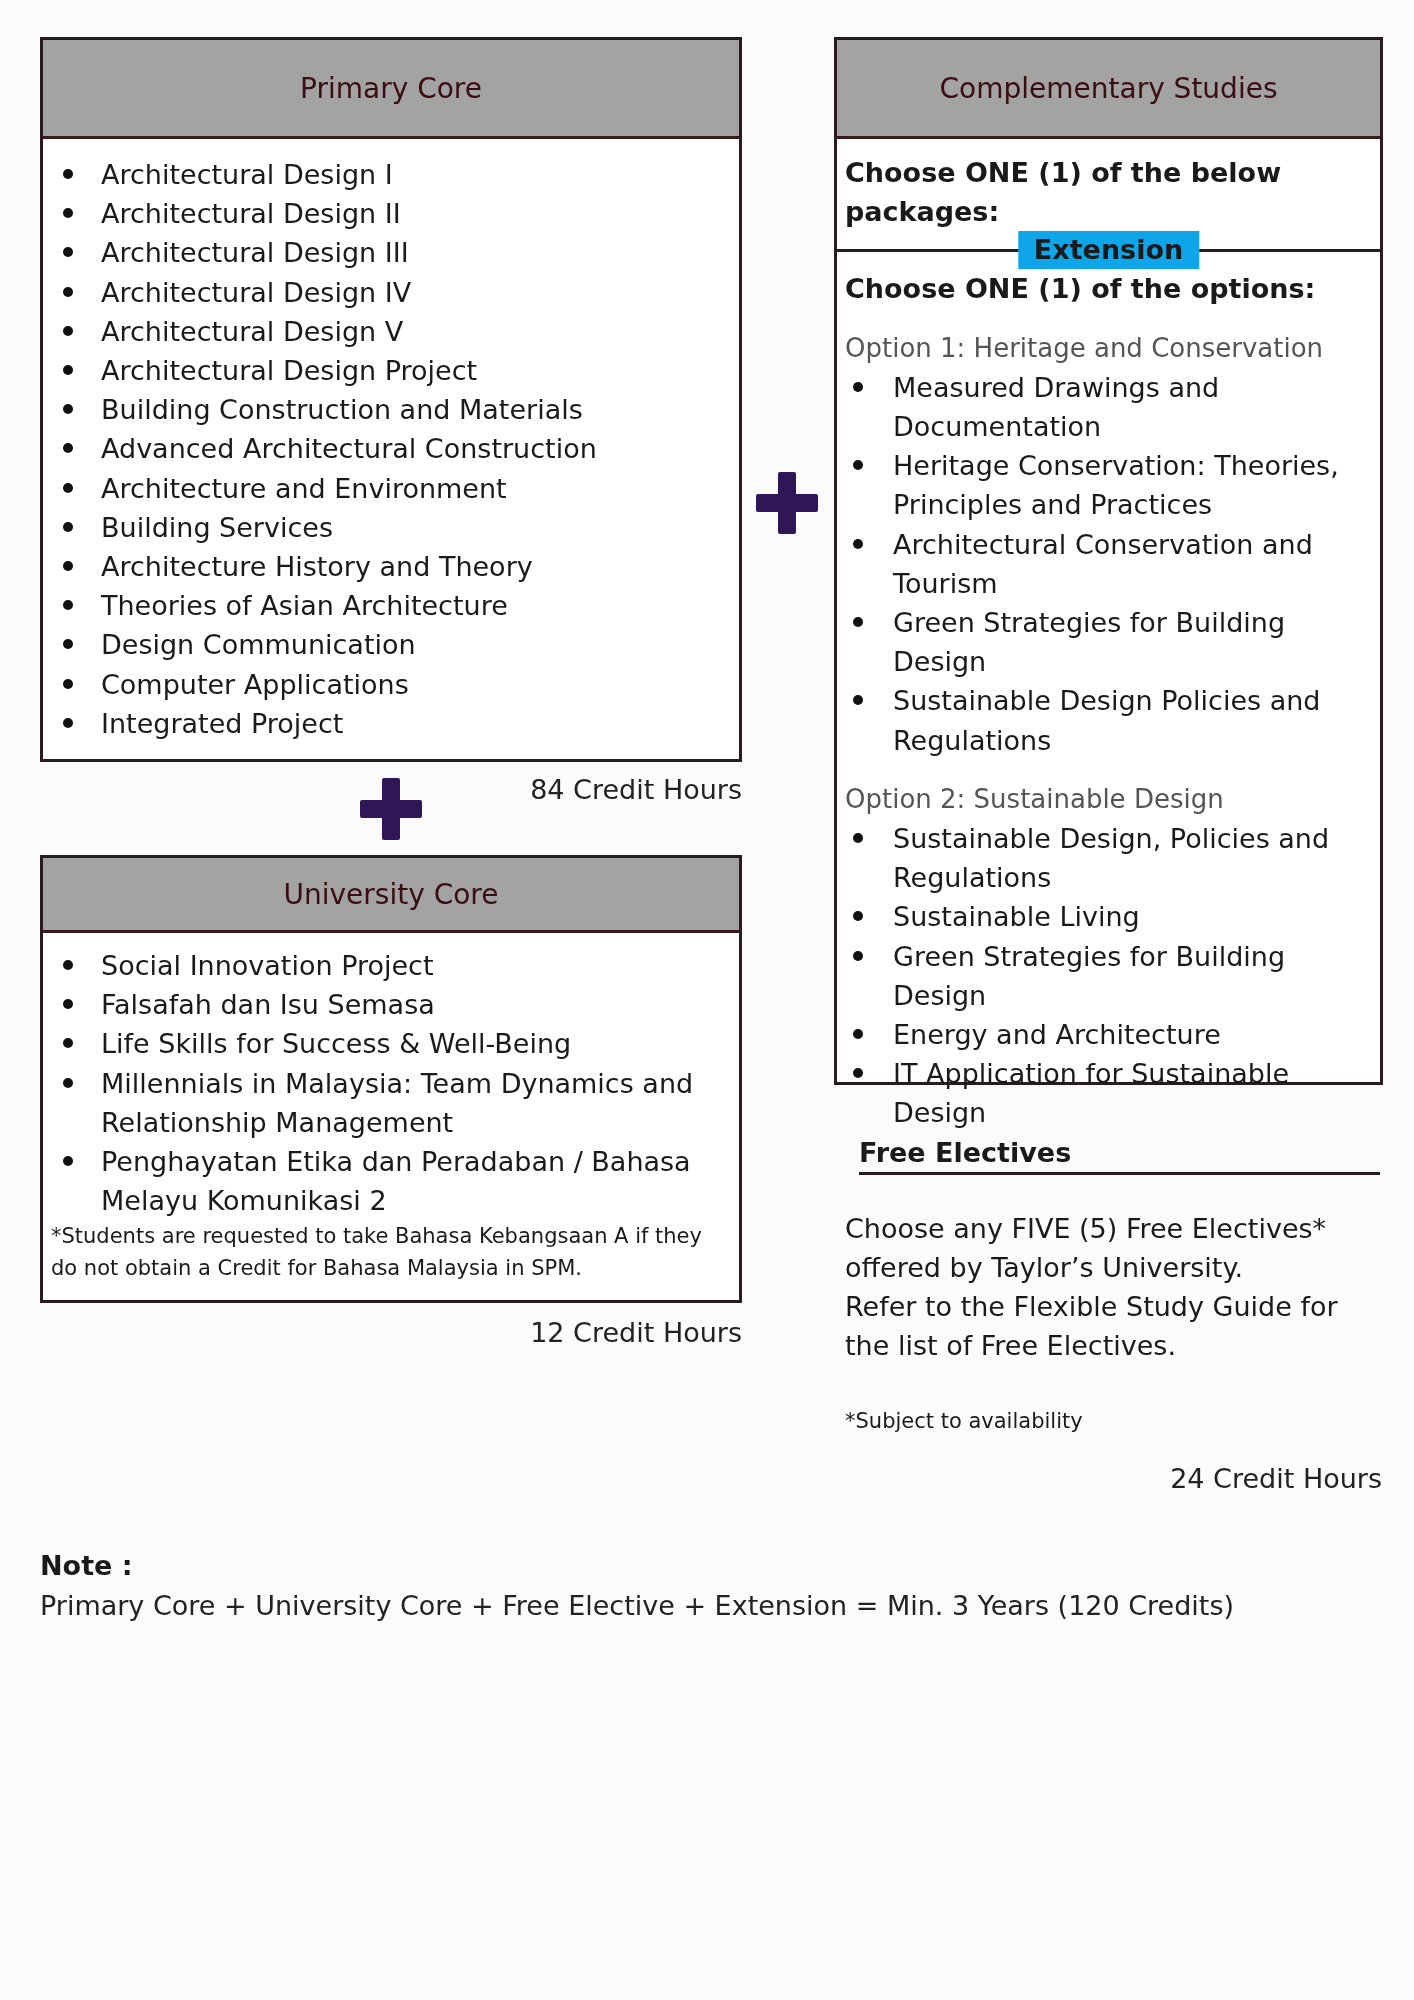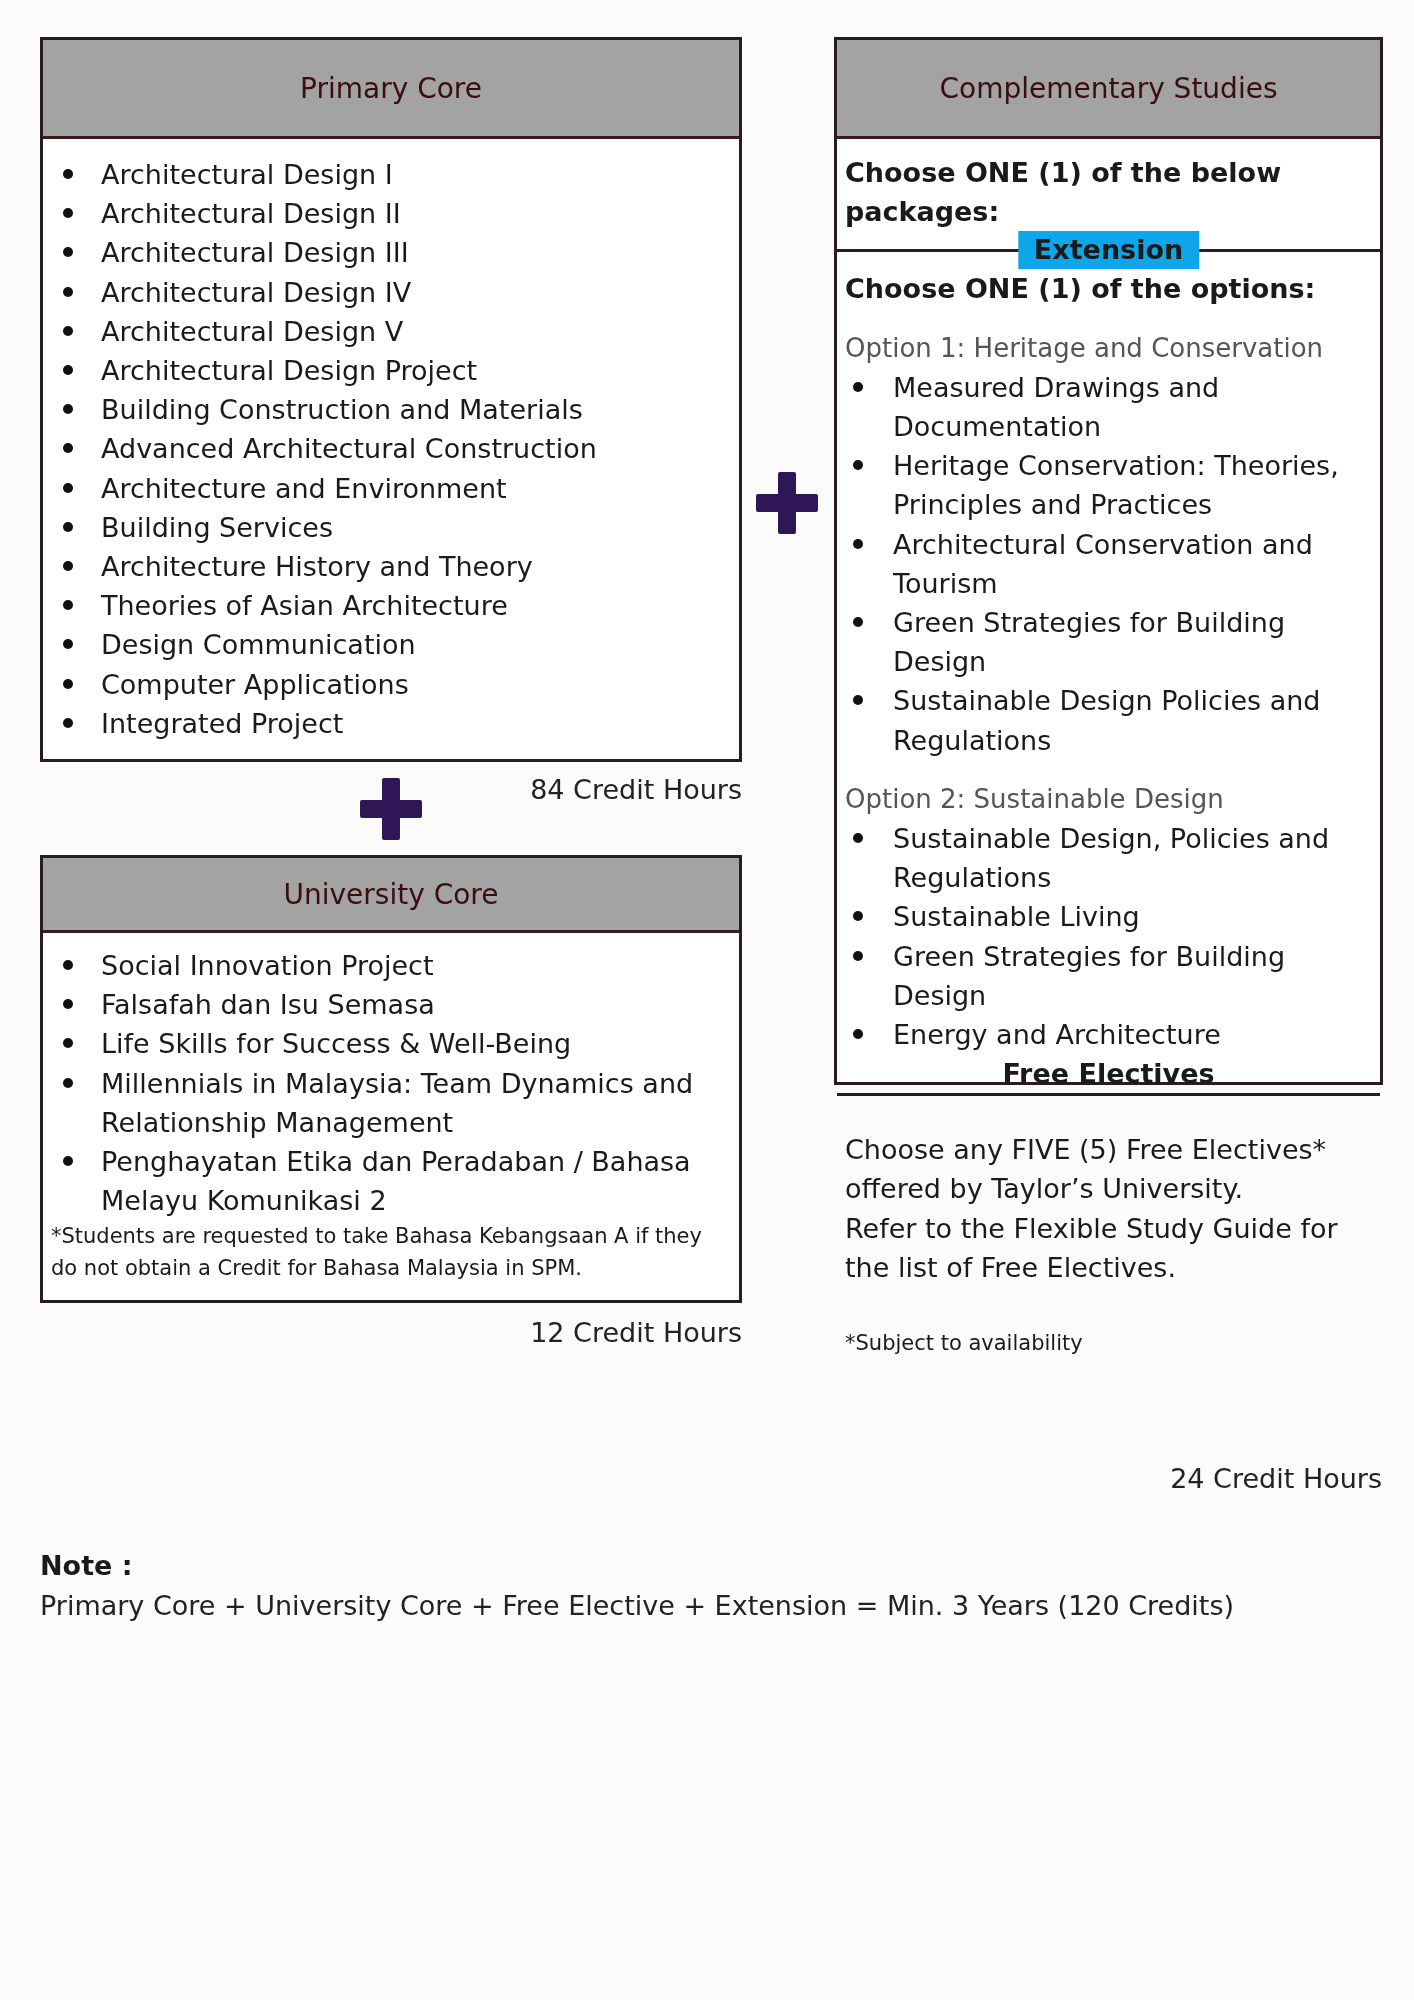--- a/index.html
+++ b/index.html
@@ -101,23 +101,24 @@
     <li>Green Strategies for Building Design</li>
     <li>Sustainable Design Policies and Regulations</li>
   </ul>
 
   <div class="opt" style="padding:0 8px;">Option 2: Sustainable Design</div>
   <ul class="list rlist" style="padding-right:20px;">
     <li>Sustainable Design, Policies and Regulations</li>
     <li>Sustainable Living</li>
     <li>Green Strategies for Building Design</li>
     <li>Energy and Architecture</li>
+    <li>IT Application for Sustainable Design</li>
   </ul>
 
-  <div class="bold" style="text-align:center; font-size:27px; line-height:39px; border-bottom:3px solid #2a1a22;">Free Electives</div>
+  <div class="bold" style="font-size:27px; line-height:39px; border-bottom:3px solid #2a1a22;margin-left:22px;">Free Electives</div>
 
   <div style="padding:34px 20px 0 8px; font-size:27px; line-height:39.2px;">
     <div>Choose any FIVE (5) Free Electives* offered by Taylor’s University.</div>
     <div>Refer to the Flexible Study Guide for the list of Free Electives.</div>
     <div class="note-small" style="margin-top:40px;">*Subject to availability</div>
   </div>
 </div>
 <div class="credit" style="left:1000px; top:1463px; width:382px;">24 Credit Hours</div>
 
 <div class="bold" style="position:absolute; left:40px; top:1550px; font-size:27px;">Note :</div>

